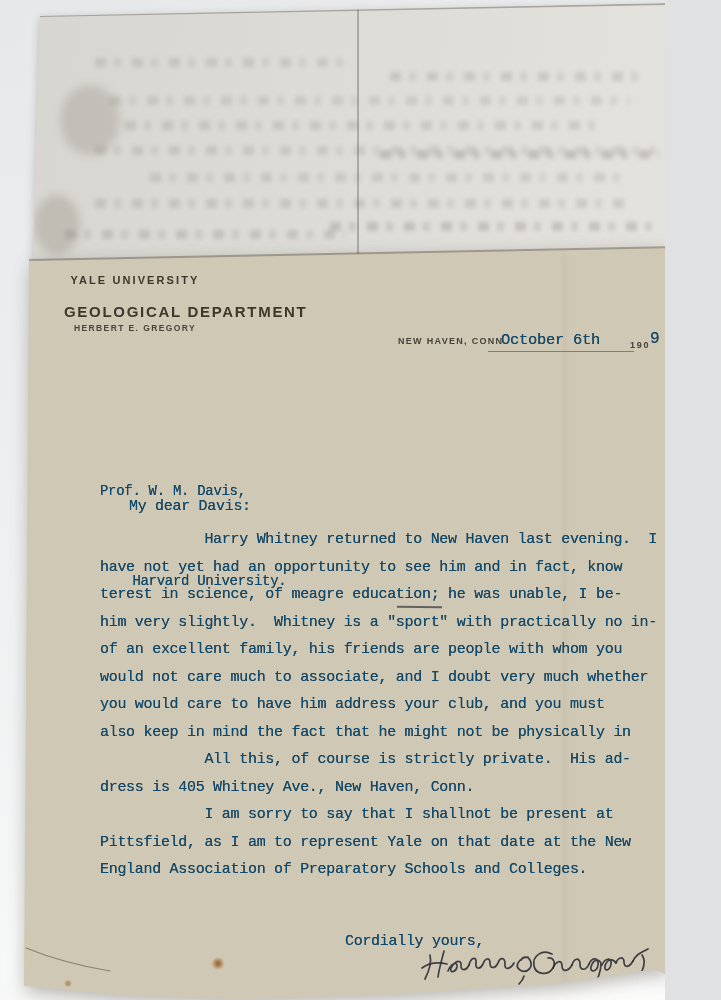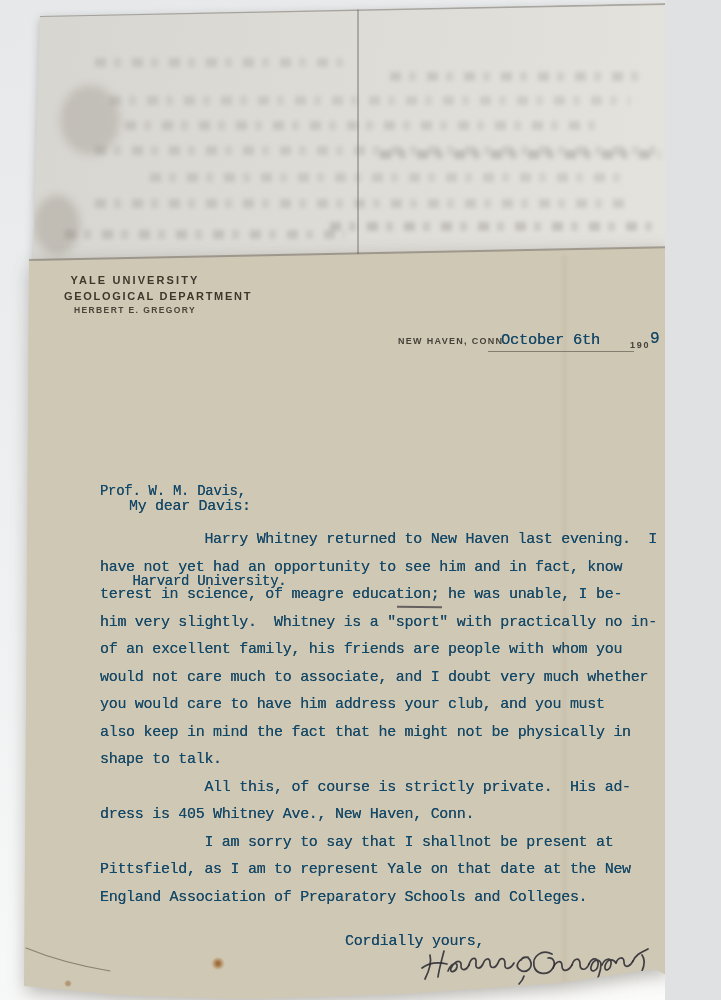--- a/index.html
+++ b/index.html
@@ -32,21 +32,21 @@
       radial-gradient(500px 700px at 103% 30%,rgba(120,108,86,.14),transparent 70%),
       linear-gradient(186deg,#c4ba a2 0%,#c6bca3 2%,#ccc3ad 18%,#cfcaba 45%,#d3cebd 62%,#ddd2bc 80%,#ebdec7 96%);
     background-color:#cfc8b4;}
   .letter-topedge{position:absolute;left:29px;top:259px;width:668px;height:2px;
     background:rgba(76,66,50,.38);transform:rotate(-1.15deg);transform-origin:left top;filter:blur(.6px);}
   .fold-soft{position:absolute;left:563px;top:255px;width:3px;height:730px;
     background:rgba(118,108,92,.10);filter:blur(2px);}
   
   .letterhead{position:absolute;left:64px;top:274px;width:142px;text-align:center;color:#3d372c;}
   .lh1{font-size:11px;font-weight:700;letter-spacing:2.1px;white-space:nowrap;}
-  .lh2{font-size:11px;font-weight:700;letter-spacing:1.7px;margin-top:4px;white-space:nowrap;}
+  .lh2{font-size:15px;font-weight:700;letter-spacing:1.7px;margin-top:17px;white-space:nowrap;}
   .lh3{font-size:8.5px;font-weight:700;letter-spacing:1.4px;margin-top:3px;color:#4a443a;white-space:nowrap;}
   
   .place{position:absolute;left:398px;top:336px;font-size:9px;font-weight:700;letter-spacing:1.3px;color:#46423a;white-space:nowrap;}
   .date-rule{position:absolute;left:488px;top:351px;width:146px;height:1px;background:rgba(70,66,58,.55);}
   .typewriter{font-family:"Liberation Mono","DejaVu Sans Mono",monospace;color:#0c4a6e;
     text-shadow:0 0 .6px rgba(58,56,64,.85);}
   .typed-date{position:absolute;left:501px;top:331px;font-size:15.5px;letter-spacing:-.3px;white-space:nowrap;}
   .year-printed{position:absolute;left:630px;top:340px;font-size:9px;font-weight:700;letter-spacing:1.8px;color:#46423a;}
   .year-typed{position:absolute;left:650px;top:330px;font-size:16px;}
   .date-period{position:absolute;left:663px;top:330px;font-size:16px;}
@@ -118,21 +118,20 @@
 
       <div class="body-block typewriter">
           <div class="line">            Harry Whitney returned to New Haven last evening.  I</div>
           <div class="line">have not yet had an opportunity to see him and in fact, know</div>
           <div class="line">terest in science, of meagre education; he was unable, I be-</div>
           <div class="line">him very slightly.  Whitney is a "sport" with practically no in-</div>
           <div class="line">of an excellent family, his friends are people with whom you</div>
           <div class="line">would not care much to associate, and I doubt very much whether</div>
           <div class="line">you would care to have him address your club, and you must</div>
           <div class="line">also keep in mind the fact that he might not be physically in</div>
-          <div class="line">shape to talk.</div>
           <div class="line">            All this, of course is strictly private.  His ad-</div>
           <div class="line">dress is 405 Whitney Ave., New Haven, Conn.</div>
           <div class="line">            I am sorry to say that I shallnot be present at</div>
           <div class="line">Pittsfield, as I am to represent Yale on that date at the New</div>
           <div class="line">England Association of Preparatory Schools and Colleges.</div>
         </div>
 
       <div class="sport-underline"></div>
 
       <div class="closing typewriter">Cordially yours,</div>

